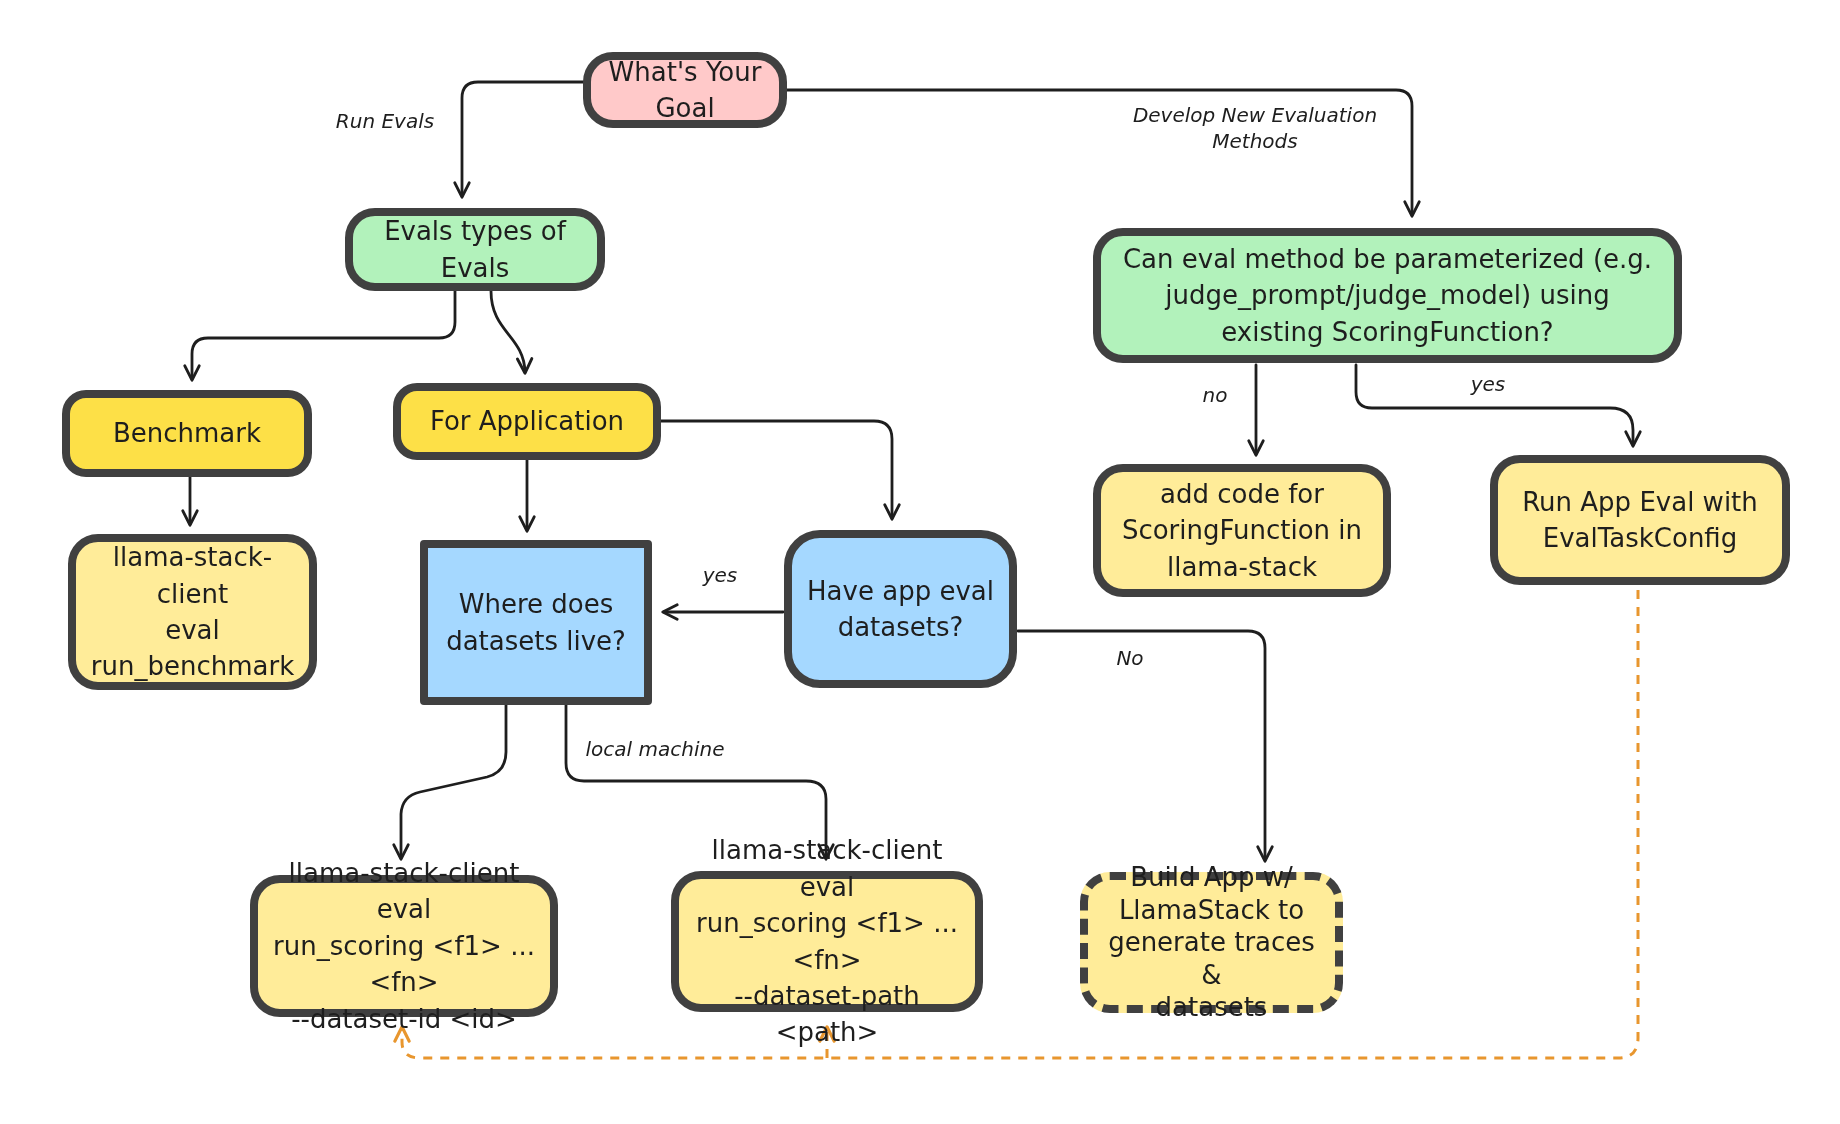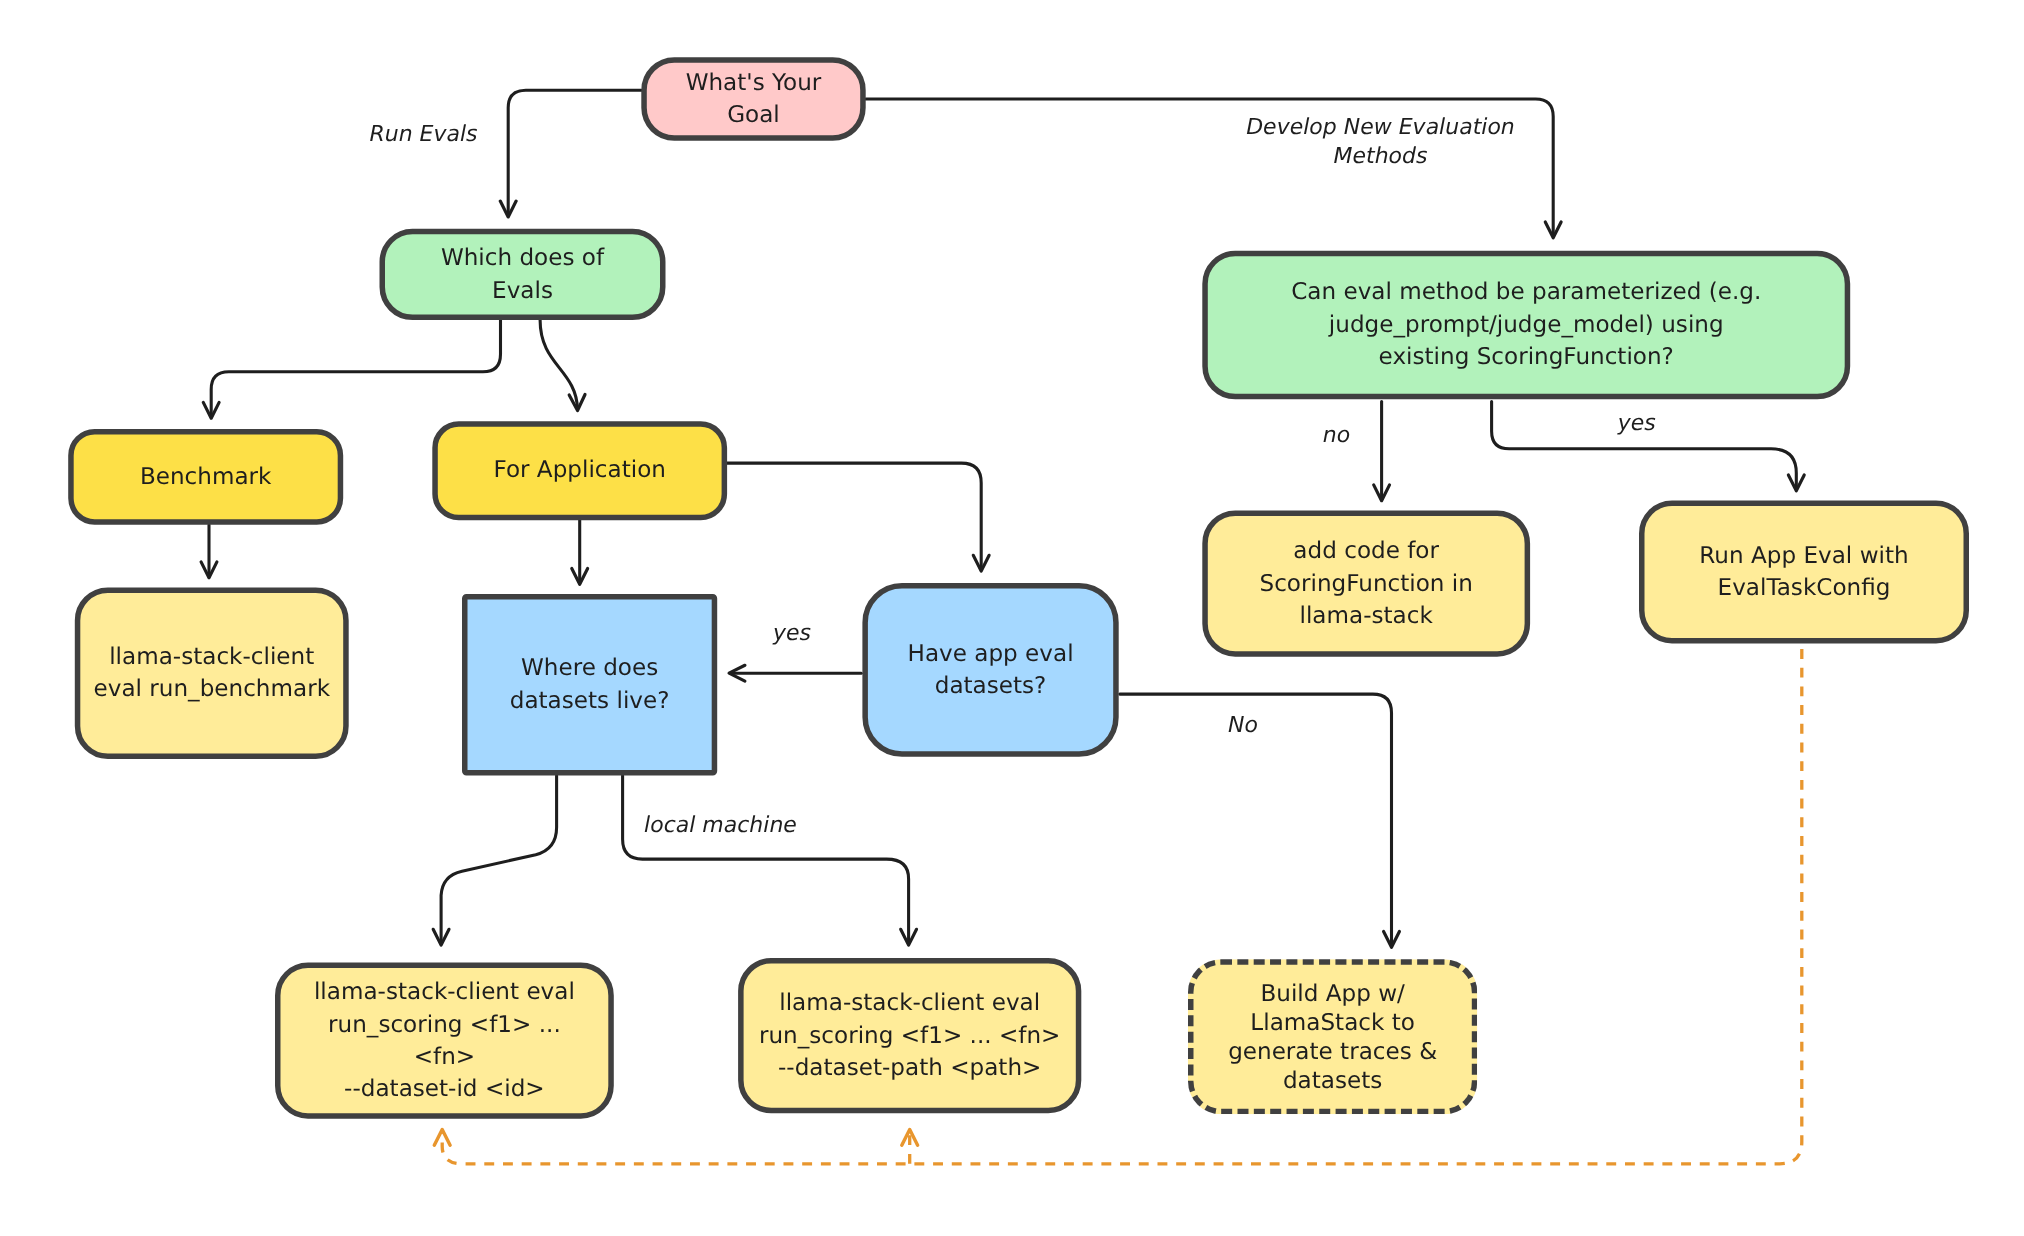--- a/index.html
+++ b/index.html
@@ -1,25 +1,25 @@
 <!DOCTYPE html>
 <html><head>
 <meta charset="utf-8">
 <style>
   html,body{margin:0;padding:0;background:#ffffff;}
   body{font-family:"DejaVu Sans","Liberation Sans",sans-serif;color:#1e1e1e;}
   .canvas{position:relative;width:1840px;height:1124px;background:#ffffff;overflow:hidden;}
   .edges{position:absolute;left:0;top:0;width:1840px;height:1124px;}
   .node{
     position:absolute;
-    border:5px solid #404040;
+    border:8px solid #404040;
     border-radius:30px;
     display:flex;align-items:center;justify-content:center;
     text-align:center;
-    font-size:21px;line-height:1.4;
+    font-size:26px;line-height:1.4;
     box-sizing:border-box;
     padding:6px 12px;
   }
   .node .label{white-space:pre-line;}
   .fill-pink{background:#ffc9c9;}
   .fill-green{background:#b2f2bb;}
   .fill-yellow{background:#ffec99;}
   .fill-blue{background:#a5d8ff;}
   .fill-white{background:#fde047;}
   .dashed{border-style:dashed;}
@@ -67,29 +67,29 @@
       <path d="M 827 1058 L 827 1028" marker-end="url(#ah-orange)"></path>
     </g>
   </svg>
 
   <div class="node fill-pink" style="left:583px;top:52px;width:204px;height:76px;">
     <span class="label">What's Your
 Goal</span>
   </div>
 
   <div class="node fill-green" style="left:345px;top:208px;width:260px;height:83px;">
-    <span class="label">Which does of
+    <span class="label">Evals types of
 Evals</span>
   </div>
 
   <div class="node fill-white" style="left:62px;top:390px;width:250px;height:87px;border-radius:24px;">
     <span class="label">Benchmark</span>
   </div>
 
-  <div class="node fill-white" style="left:393px;top:383px;width:268px;height:90px;border-radius:24px;">
+  <div class="node fill-white" style="left:393px;top:383px;width:268px;height:77px;border-radius:24px;">
     <span class="label">For Application</span>
   </div>
 
   <div class="node fill-yellow" style="left:68px;top:534px;width:249px;height:156px;">
     <span class="label">llama-stack-client
 eval run_benchmark</span>
   </div>
 
   <div class="node fill-blue" style="left:420px;top:540px;width:232px;height:165px;border-radius:4px;">
     <span class="label">Where does

